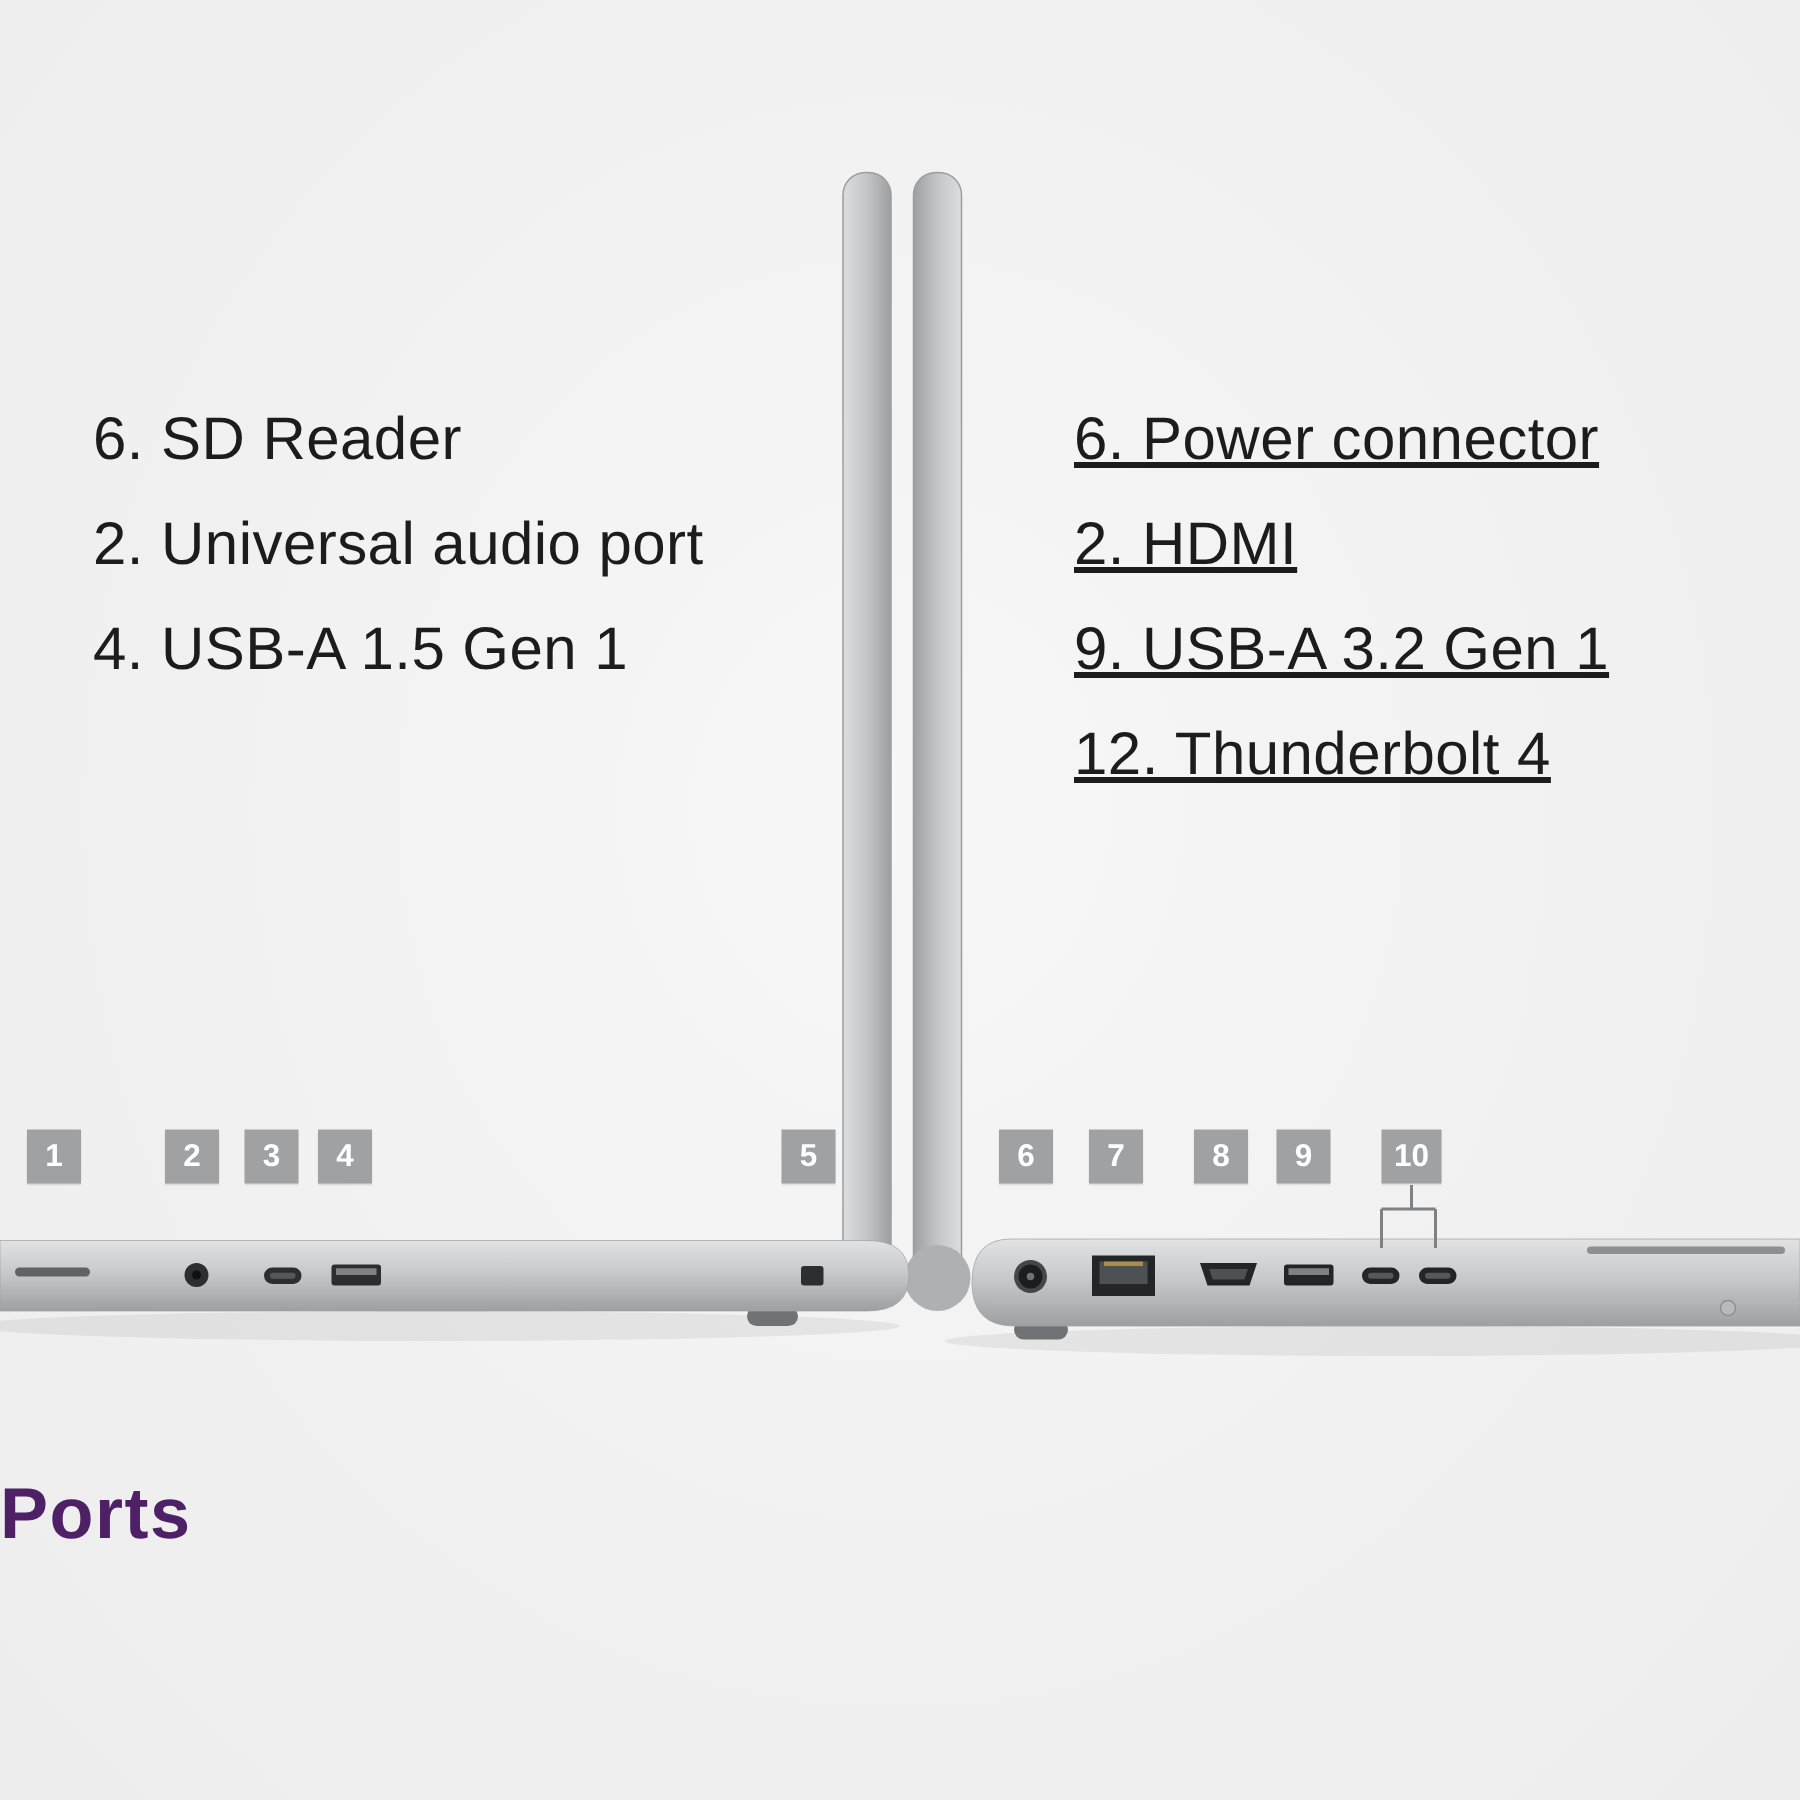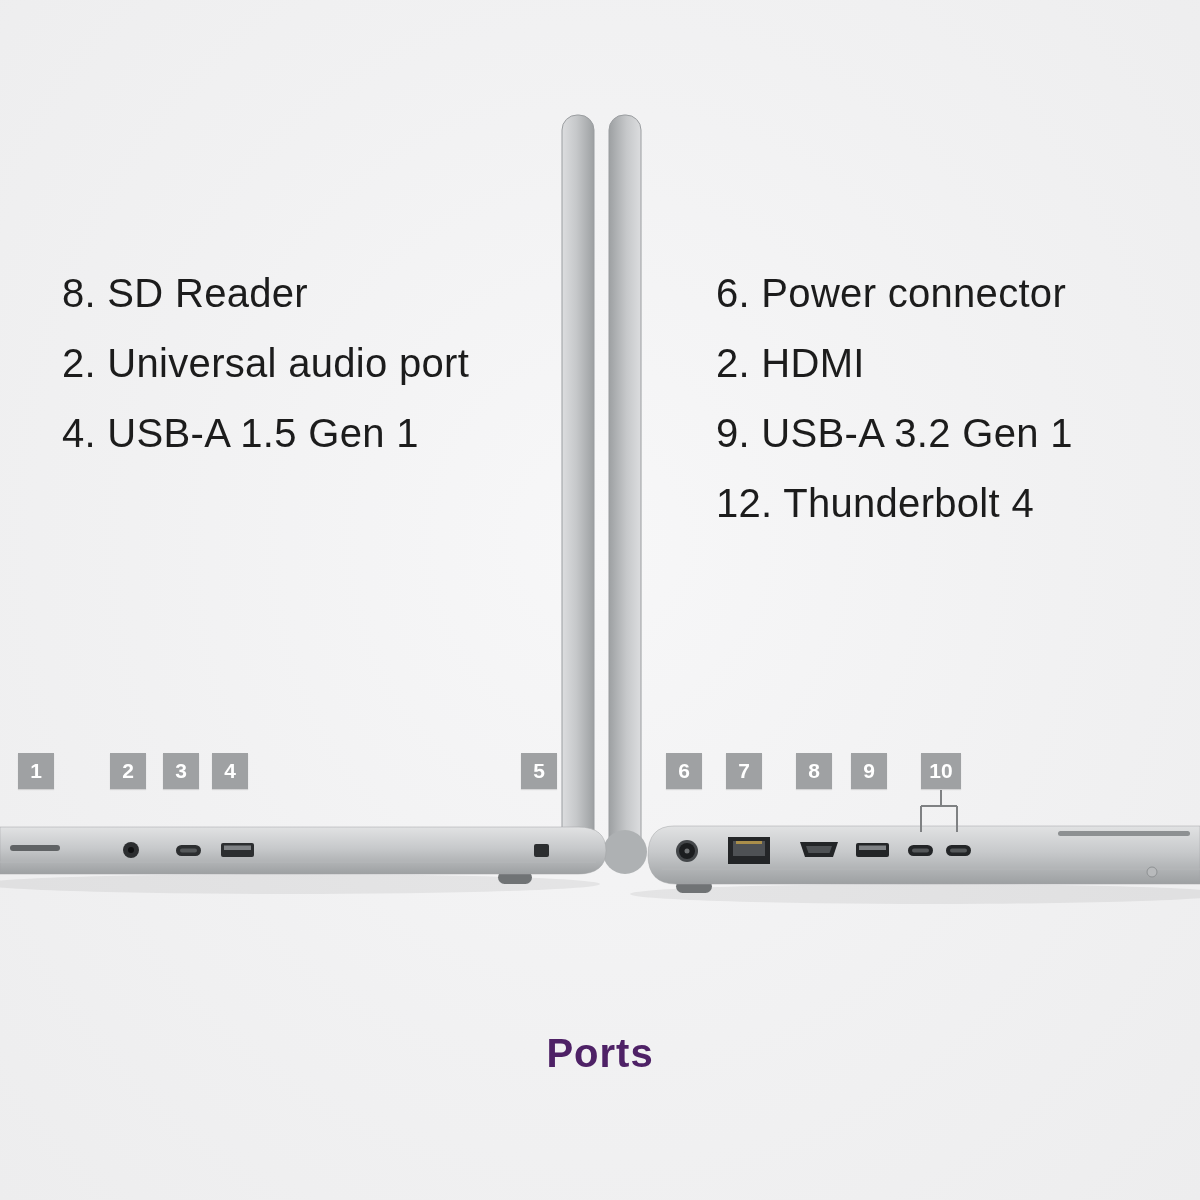--- a/index.html
+++ b/index.html
@@ -10,32 +10,32 @@
     font-family:"Liberation Sans", sans-serif;
     overflow:hidden;
   }
   .laptop-svg{position:absolute;left:0;top:0;z-index:1;}
   .port-list{
     position:absolute;top:258px;z-index:3;
     font-size:40px;line-height:70px;color:#1c1c1c;letter-spacing:0.3px;
     white-space:nowrap;
   }
   .port-list.left{left:62px;}
-  .port-list.right{left:716px;}
+  .port-list.right{left:716px;text-decoration:underline;}
   .badge{
     position:absolute;top:753px;z-index:4;
     width:36px;height:36px;background:#9fa1a3;color:#ffffff;
     font-weight:bold;font-size:21px;
     display:flex;align-items:center;justify-content:center;
     box-shadow:0 1px 1px rgba(0,0,0,0.12);
   }
   .badge.wide{width:40px;text-align:center;}
   .page-title{
-    position:absolute;left:0;top:1031px;width:1200px;z-index:3;
-    text-align:center;font-size:40px;font-weight:bold;color:#4e2166;
+    position:absolute;left:0;top:982px;width:1200px;z-index:3;
+    font-size:48px;font-weight:bold;color:#4e2166;
     letter-spacing:1px;
   }
 </style>
 </head>
 <body>
 
 <div class="stage">
 
   <svg class="laptop-svg" width="1200" height="1200" viewBox="0 0 1200 1200">
     <defs>
@@ -120,21 +120,21 @@
 
     <g stroke="#7f8183" stroke-width="2" fill="none">
       <line x1="941" y1="790" x2="941" y2="806"></line>
       <line x1="921" y1="806" x2="957" y2="806"></line>
       <line x1="921" y1="806" x2="921" y2="832"></line>
       <line x1="957" y1="806" x2="957" y2="832"></line>
     </g>
   </svg>
 
   <div class="port-list left">
-    <div>8. SD Reader</div>
+    <div>6. SD Reader</div>
     <div>2. Universal audio port</div>
     <div>4. USB-A 1.5 Gen 1</div>
   </div>
 
   <div class="port-list right">
     <div>6. Power connector</div>
     <div>2. HDMI</div>
     <div>9. USB-A 3.2 Gen 1</div>
     <div>12. Thunderbolt 4</div>
   </div>

